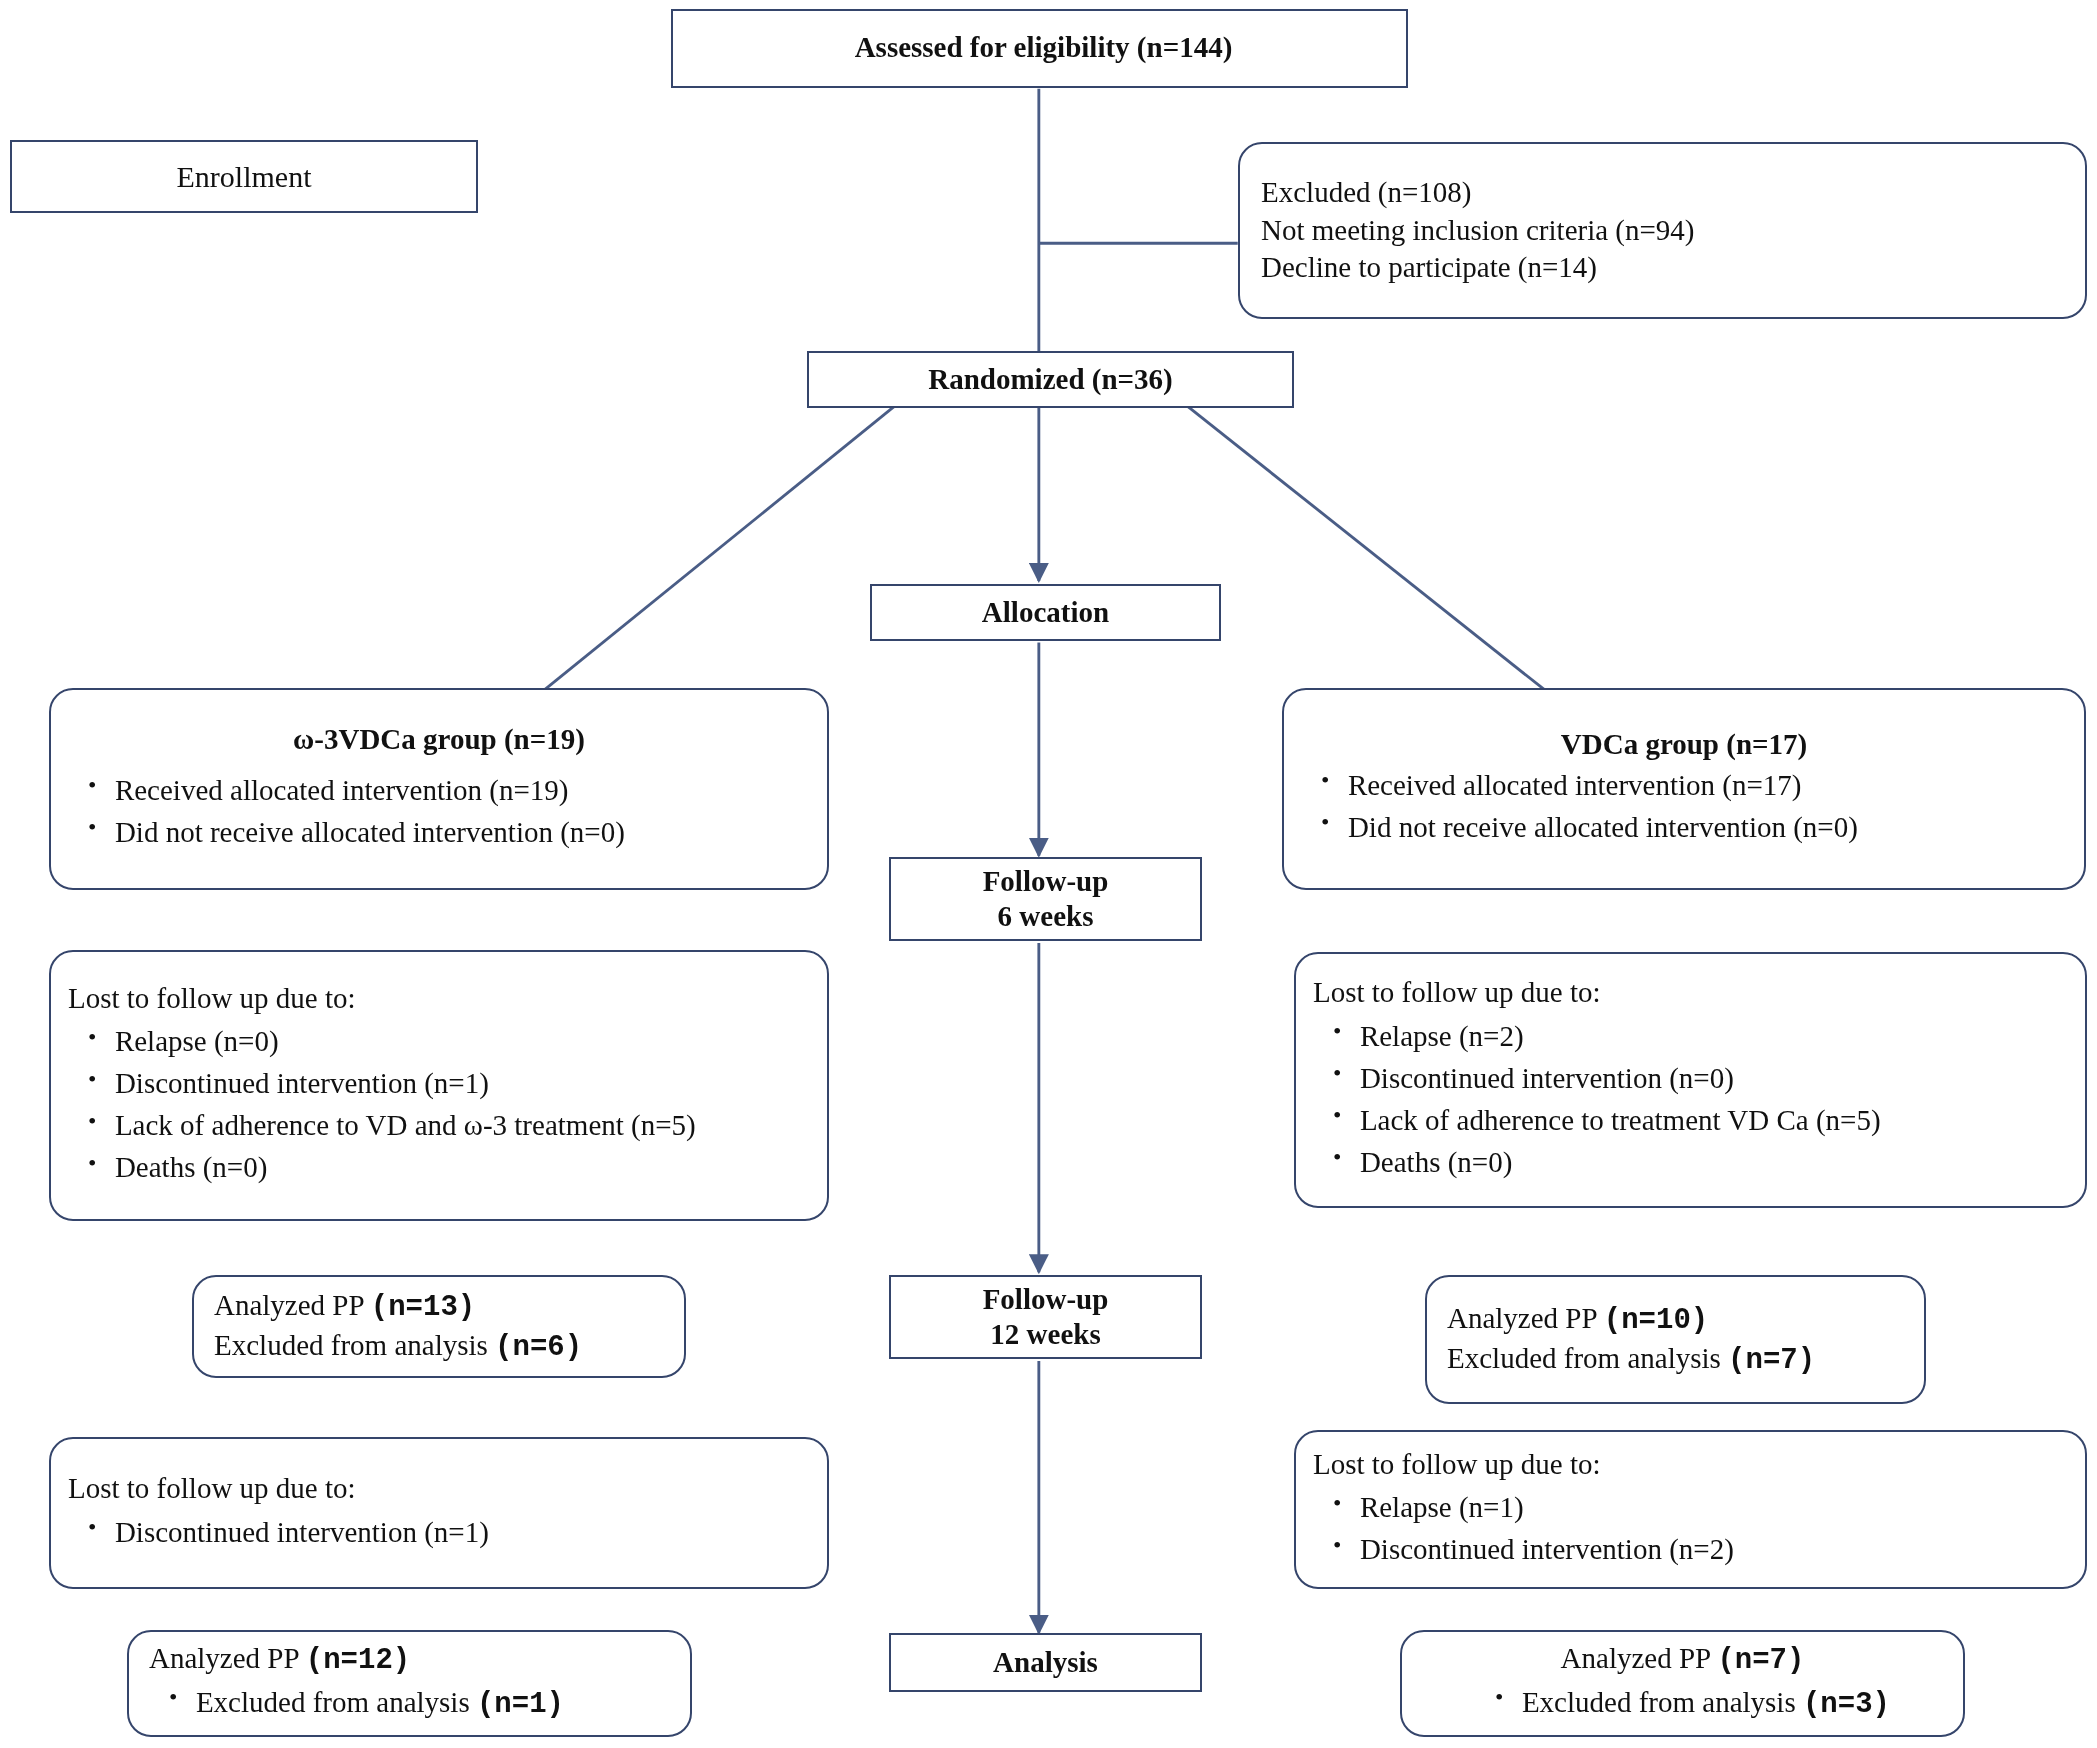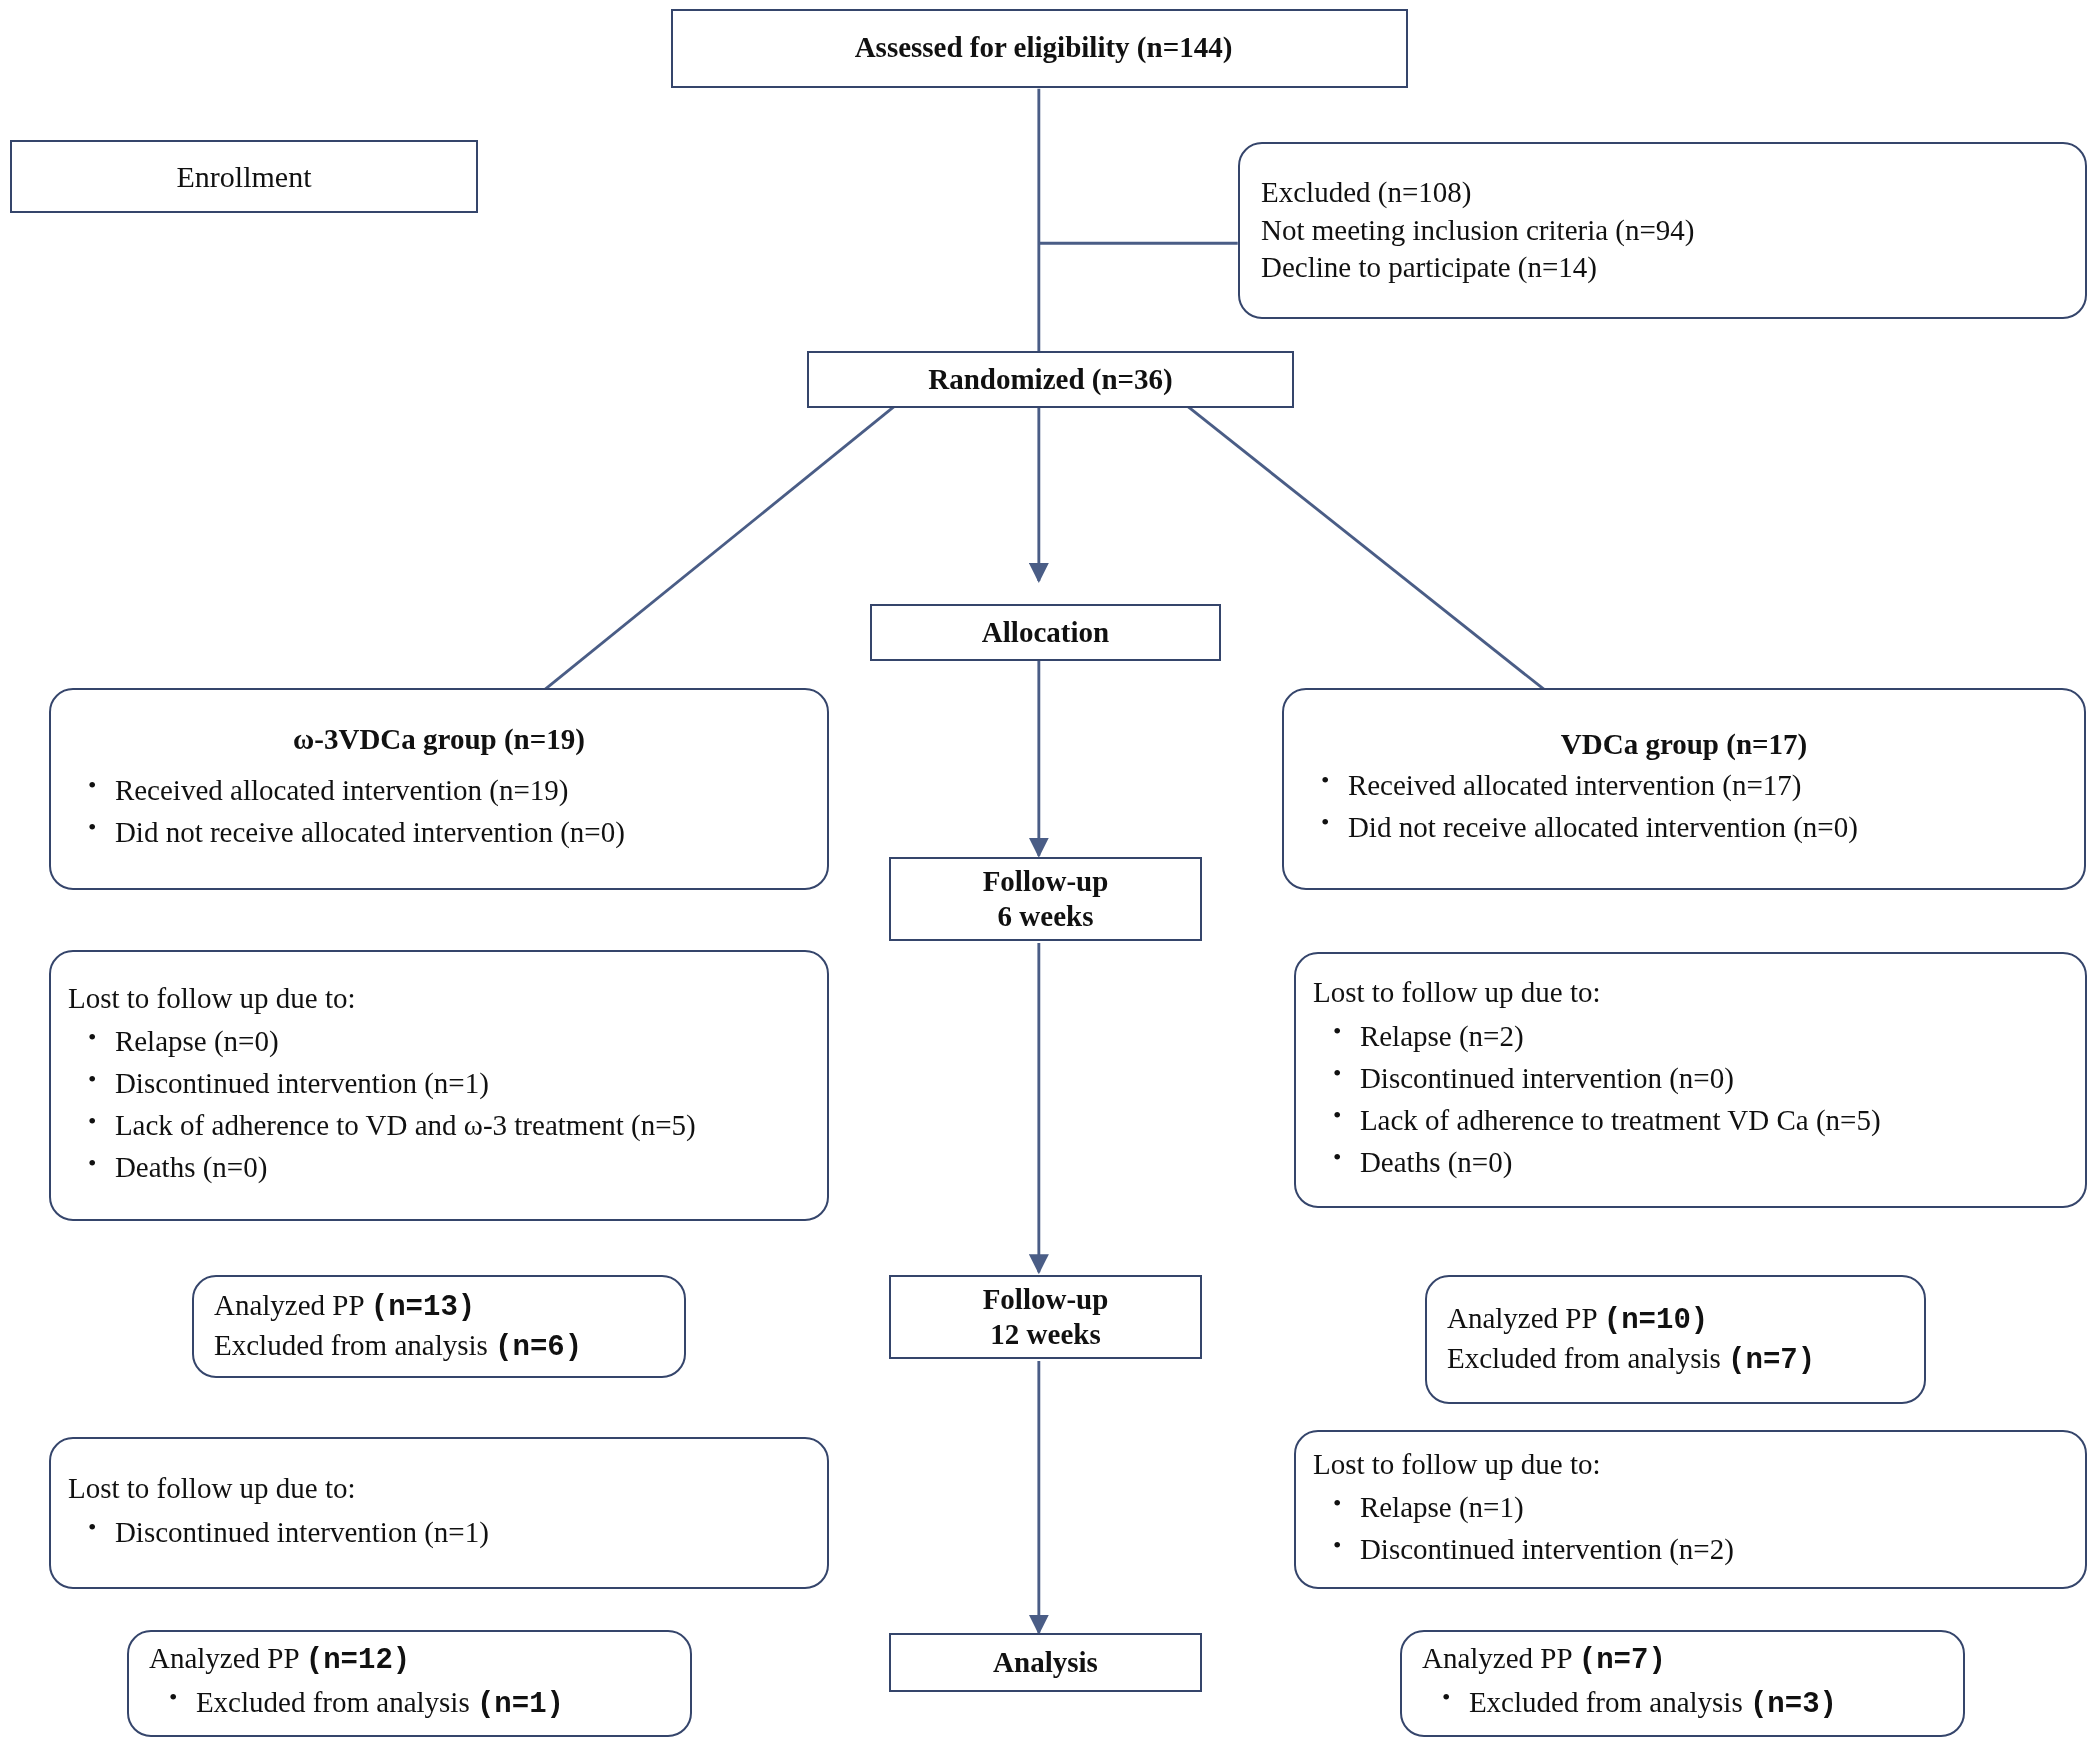--- a/index.html
+++ b/index.html
@@ -130,21 +130,21 @@
   <div class="node rounded pad" style="left:1238px; top:142px; width:849px; height:177px;">
     <div class="plain">Excluded (n=108)</div>
     <div class="plain">Not meeting inclusion criteria (n=94)</div>
     <div class="plain">Decline to participate (n=14)</div>
   </div>
 
   <div class="node stage" style="left:807px; top:351px; width:487px; height:57px;">
     <div class="title-center">Randomized (n=36)</div>
   </div>
 
-  <div class="node stage" style="left:870px; top:584px; width:351px; height:57px;margin-top:20px;">
+  <div class="node stage" style="left:870px; top:584px; width:351px; height:57px;">
     <div class="stage-label">Allocation</div>
   </div>
 
   <div class="node rounded" style="left:49px; top:688px; width:780px; height:202px; padding:14.3px 17px;gap:10px;">
     <div class="title-center">ω-3VDCa group (n=19)</div>
     <ul class="bullets">
       <li>Received allocated intervention (n=19)</li>
       <li>Did not receive allocated intervention (n=0)</li>
     </ul>
   </div>
@@ -226,21 +226,21 @@
     </div>
     <ul class="bullets">
       <li><span>Excluded from analysis </span><b class="n">(n=1)</b></li>
     </ul>
   </div>
 
   <div class="node stage" style="left:889px; top:1633px; width:313px; height:59px;">
     <div class="stage-label">Analysis</div>
   </div>
 
-  <div class="node rounded" style="left:1400px; top:1630px; width:565px; height:107px; padding:13px 20px;">
+  <div class="node rounded" style="left:1400px; top:1630px; width:565px; height:107px; padding:13px 20px;align-items:center;">
     <div class="plain">
       <span>Analyzed PP </span><b class="n">(n=7)</b>
     </div>
     <ul class="bullets">
       <li><span>Excluded from analysis </span><b class="n">(n=3)</b></li>
     </ul>
   </div>
 
 </div>
 

